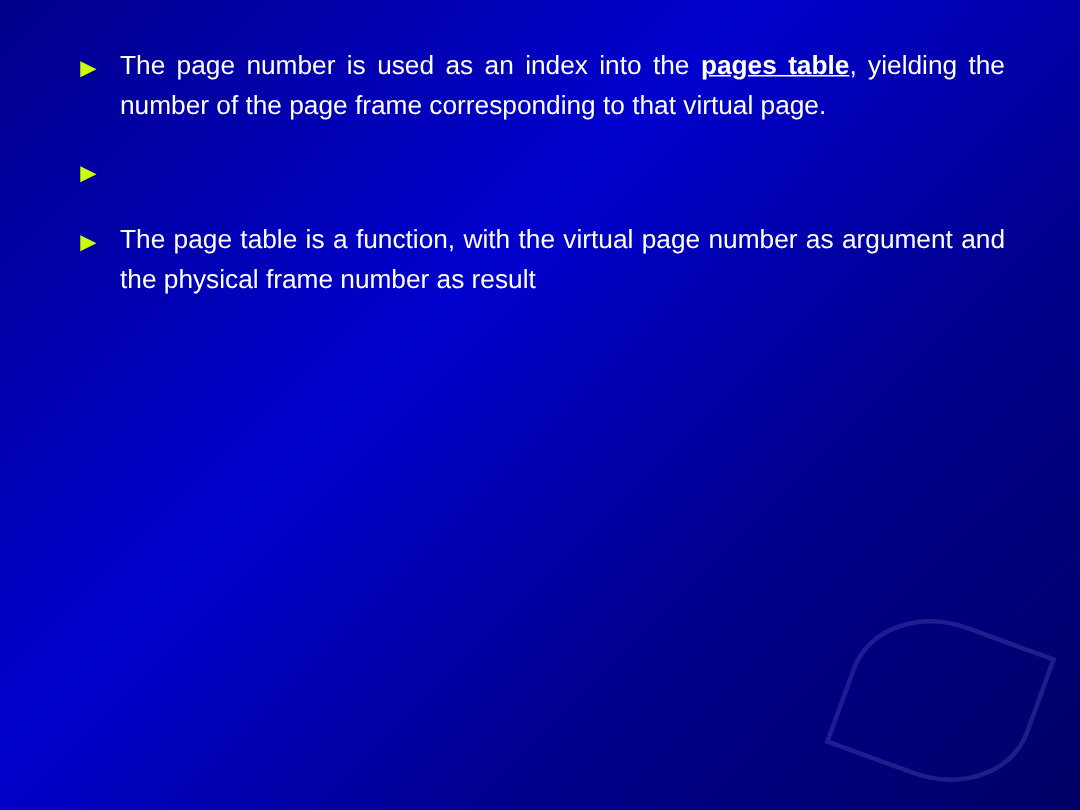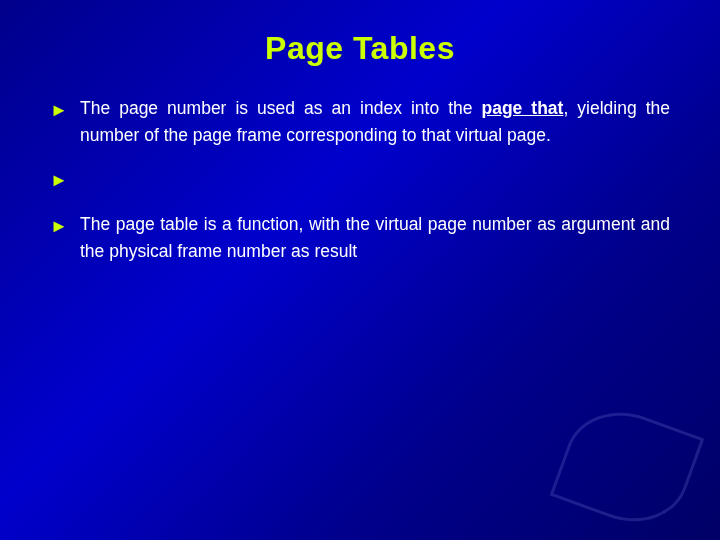--- a/index.html
+++ b/index.html
@@ -83,28 +83,27 @@
       color: white;
       text-decoration: underline;
       font-weight: bold;
     }
   </style>
 </head>
 <body>
 
 <div class="slide">
 
-  <h1 class="title">Page Tables</h1>
 
   <div class="content">
 
     <div class="bullet-item">
       <span class="bullet-arrow">►</span>
       <span class="bullet-text">
-        The page number is used as an index into the <span class="highlight-underline">page that</span>, yielding the number of the page frame corresponding to that virtual page.
+        The page number is used as an index into the <span class="highlight-underline">pages table</span>, yielding the number of the page frame corresponding to that virtual page.
       </span>
     </div>
 
     <div class="bullet-item">
       <span class="bullet-arrow">►</span>
     </div>
 
     <div class="bullet-item">
       <span class="bullet-arrow">►</span>
       <span class="bullet-text">The page table is a function, with the virtual page number as argument and the physical frame number as result</span>

